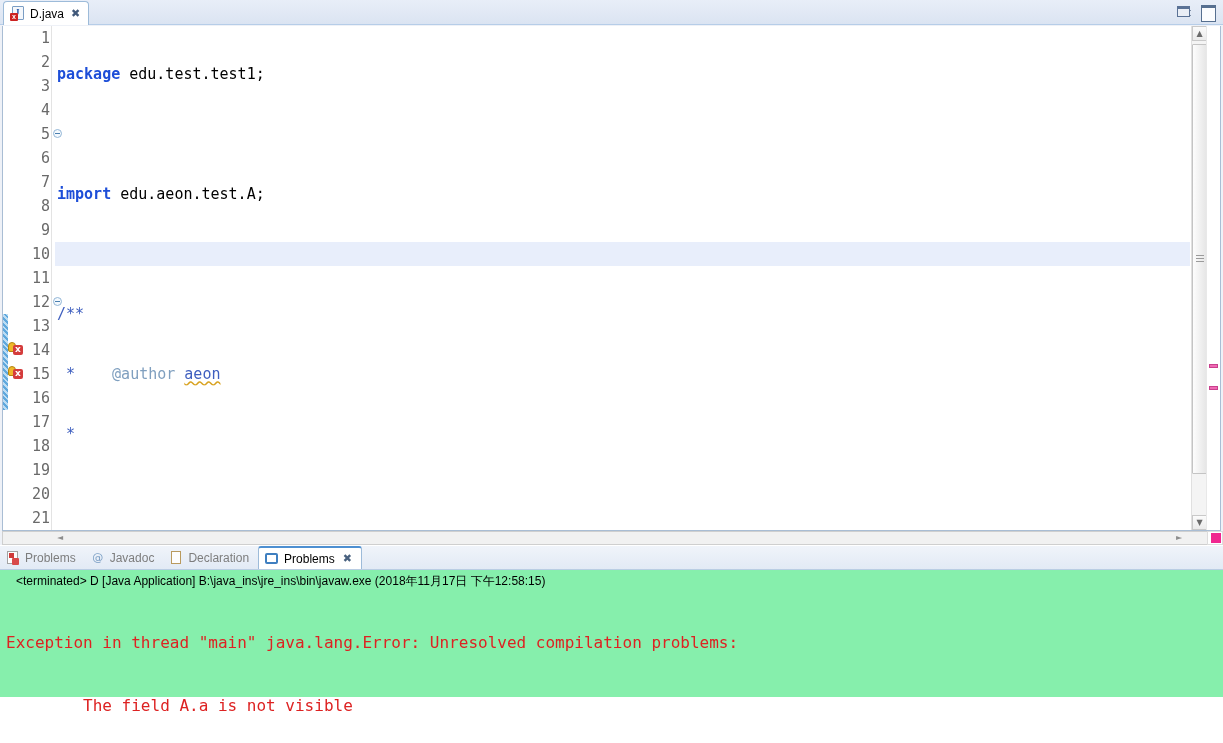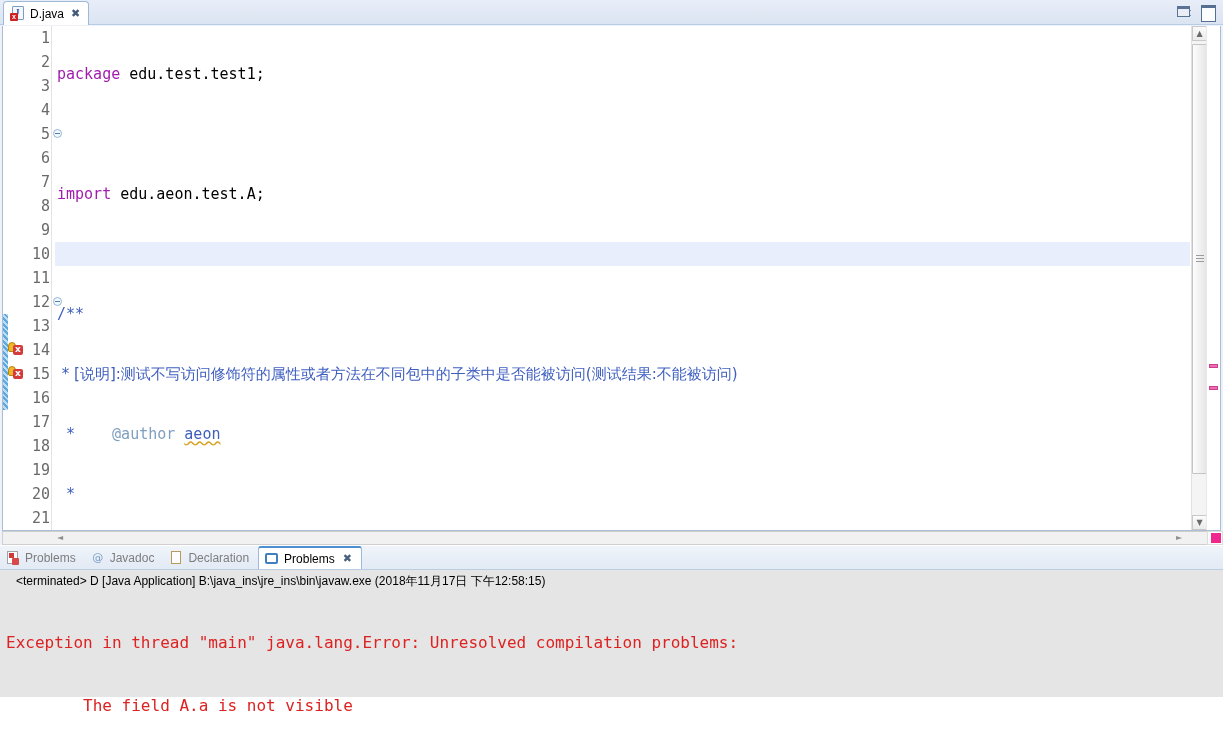--- a/index.html
+++ b/index.html
@@ -177,21 +177,21 @@
     font-family: "DejaVu Sans Mono", monospace;
     font-size: 15px;
     white-space: pre;
   }
   .code-line {
     height: 24px; line-height: 24px;
     padding-left: 2px;
     color: #000;
   }
   .cur-line { background: #e8eefb; }
-  .kw { color: #a21caf; font-weight: normal; }
+  .kw { color: #1d4ed8; font-weight: bold; }
   .cmt-jd { color: #3f5fbf; }
   .cmt-tag { color: #7f9fbf; font-weight: normal; padding-left: 28px; }
   .warn-underline {
     text-decoration: underline wavy #d8a21f;
     text-decoration-skip-ink: none;
   }
   .zh { font-family: "DejaVu Sans", sans-serif; }
 
   
   .v-scroll {
@@ -256,21 +256,21 @@
   .ov-bottom {
     position: absolute; right: 2px; bottom: 2px;
     width: 10px; height: 10px;
     background: #f0268f;
   }
 
   
   .console-panel {
     position: absolute; left: 0; top: 546px;
     width: 1223px; height: 151px;
-    background: #e5e5e5;
+    background: #86efac;
   }
   .console-tabs {
     position: absolute; left: 0; top: 0;
     width: 1223px; height: 24px;
     background: linear-gradient(to bottom, #f0f4fa, #e2eaf5);
     display: flex; align-items: flex-end;
     border-bottom: 1px solid #b9cde3;
   }
   .ctab {
     height: 23px;
@@ -401,21 +401,20 @@
       <div class="fold-marker" style="top:103px;"></div>
       <div class="fold-marker" style="top:271px;"></div>
     </div>
 
     <div class="code-area">
       <div class="code-line"><span class="kw">package</span><span> edu.test.test1;</span></div>
       <div class="code-line"></div>
       <div class="code-line"><span class="kw">import</span><span> edu.aeon.test.A;</span></div>
       <div class="code-line cur-line"></div>
       <div class="code-line"><span class="cmt-jd">/**</span></div>
-      <div class="code-line"><span class="cmt-jd zh"> * [说明]:测试不写访问修饰符的属性或者方法在不同包中的子类中是否能被访问(测试结果:不能被访问)</span></div>
       <div class="code-line"><span class="cmt-jd"> * </span><span class="cmt-tag">@author</span><span class="cmt-jd"> </span><span class="cmt-jd warn-underline">aeon</span></div>
       <div class="code-line"><span class="cmt-jd"> *</span></div>
       
       
       
       
       
       
       
       

